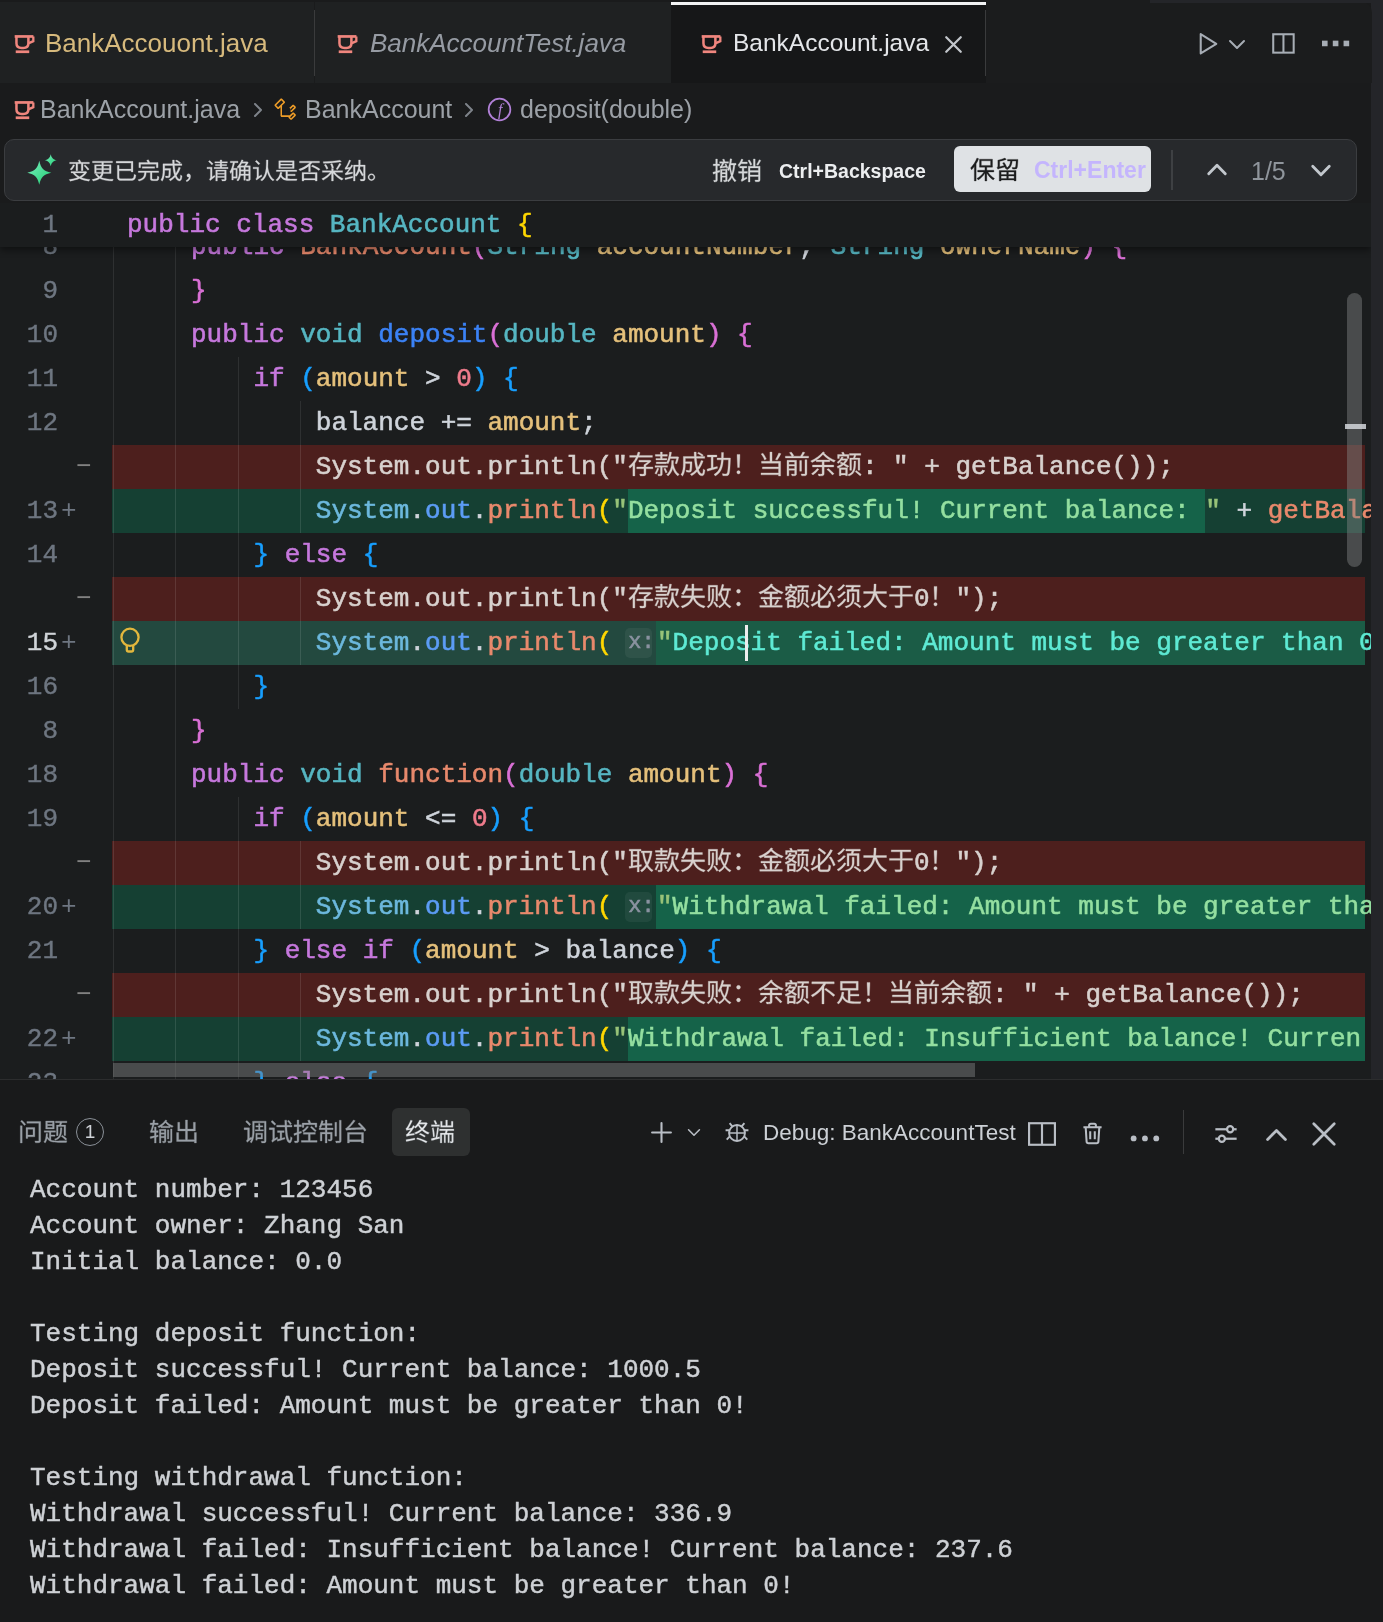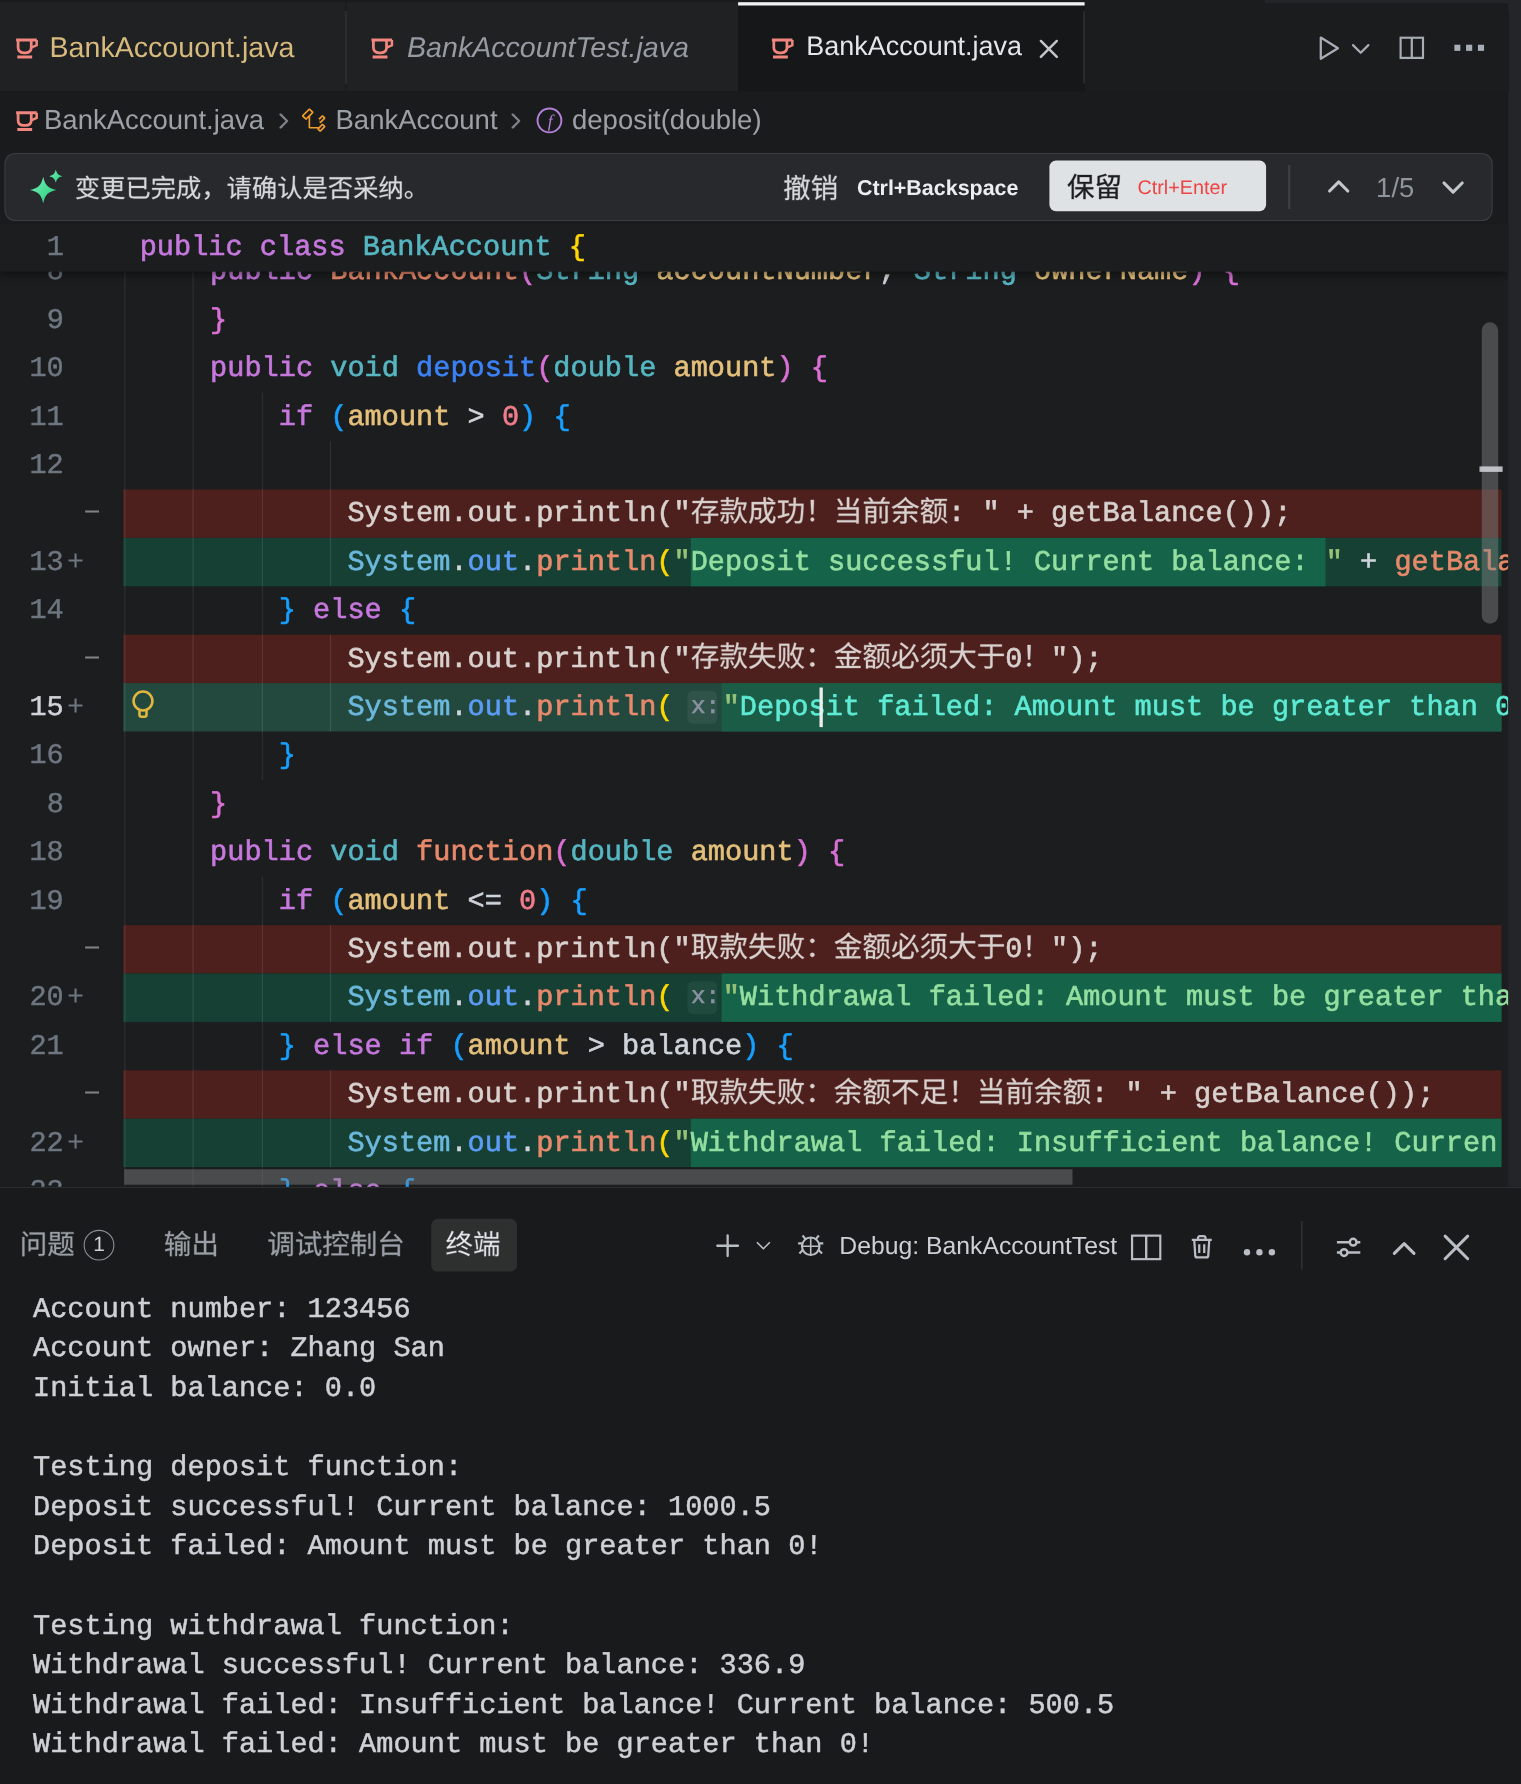--- a/index.html
+++ b/index.html
@@ -181,21 +181,21 @@
 <div class="abs" style="left:712px;top:158px;color:#D6D8DA"><svg class="cj" style="width:50px;height:25px;" viewBox="0 0 2000 1000">
       <use href="#g14" x="0"></use>
       <use href="#g15" x="1000"></use>
     </svg></div>
 <div class="abs" style="left:779px;top:136px;height:68px;line-height:70px;font-size:19.5px;font-weight:bold;color:#ECEEF0">Ctrl+Backspace</div>
 <div class="abs" style="left:954px;top:146px;width:197px;height:46px;background:#DFE2E5;border-radius:6px"></div>
 <div class="abs" style="left:970px;top:157px;color:#1D1E1F"><svg class="cj" style="width:50px;height:25px;" viewBox="0 0 2000 1000">
       <use href="#g16" x="0"></use>
       <use href="#g17" x="1000"></use>
     </svg></div>
-<div class="abs" style="left:1034px;top:146px;height:46px;line-height:48px;font-size:18px;font-weight:normal;color:#ef4444">Ctrl+Enter</div>
+<div class="abs" style="left:1034px;top:146px;height:46px;line-height:48px;font-size:23px;font-weight:bold;color:#c4b5fd">Ctrl+Enter</div>
 <div class="abs" style="left:1171px;top:150px;width:2px;height:40px;background:#3E4043"></div>
 <svg class="icon" style="left:1206px;top:163px;" width="22" height="13" viewBox="0 0 18 11">
     <path d="M2 9 L9 2 L16 9" fill="none" stroke="#C2C7CD" stroke-width="2.4" stroke-linecap="round" stroke-linejoin="round"></path>
   </svg>
 <div class="abs" style="left:1251px;top:136px;height:68px;line-height:70px;font-size:25px;color:#8F959C">1/5</div>
 <svg class="icon" style="left:1310px;top:164px;" width="22" height="13" viewBox="0 0 18 11">
     <path d="M2 2 L9 9 L16 2" fill="none" stroke="#C2C7CD" stroke-width="2.4" stroke-linecap="round" stroke-linejoin="round"></path>
   </svg>
 <div class="abs" style="left:0;top:203px;width:1371px;height:876px;background:#1b1d1e;overflow:hidden" id="ed">
 <div class="ig" style="left:113px;top:22px"></div>
@@ -213,20 +213,21 @@
     <div class="ln" style="top:154px">11</div>
     <div class="ig" style="left:113px;top:154px"></div>
     <div class="ig" style="left:175.4px;top:154px"></div>
     <div class="ig" style="left:237.8px;top:154px"></div>
     <div class="code" style="left:253.418px;top:154px"><span style="color:#C678DD">if&nbsp;</span><span style="color:#179FFF">(</span><span style="color:#E5C07B">amount</span><span style="color:#CFD4DB">&nbsp;&gt;&nbsp;</span><span style="color:#F07C8C">0</span><span style="color:#179FFF">)</span><span style="color:#179FFF">&nbsp;{</span></div>
     <div class="ln" style="top:198px">12</div>
     <div class="ig" style="left:113px;top:198px"></div>
     <div class="ig" style="left:175.4px;top:198px"></div>
     <div class="ig" style="left:237.8px;top:198px"></div>
     <div class="ig" style="left:300.2px;top:198px"></div>
+    <div class="code" style="left:315.826px;top:198px"><span style="color:#CFD4DB">balance</span><span style="color:#CFD4DB">&nbsp;+=&nbsp;</span><span style="color:#E5C07B">amount</span><span style="color:#CFD4DB">;</span></div>
     <div class="band" style="top:242px;background:#4D1F1D"></div>
     <div class="igb" style="left:113px;top:242px"></div>
     <div class="igb" style="left:175.4px;top:242px"></div>
     <div class="igb" style="left:237.8px;top:242px"></div>
     <div class="igb" style="left:300.2px;top:242px"></div>
     <div class="dh" style="top:242px">−</div>
     <div class="code" style="left:315.826px;top:242px"><span style="color:#D8D1CE">System.out.println("<svg class="cj" style="width:234px;height:26px;" viewBox="0 0 9000 1000">
           <use href="#g18" x="0"></use>
           <use href="#g19" x="1000"></use>
           <use href="#g4" x="2000"></use>
@@ -460,13 +461,13 @@
     <path d="M2 2 L17 17 M17 2 L2 17" stroke="#B9BEC5" stroke-width="2" stroke-linecap="round"></path>
   </svg>
 <div class="term" style="top:1172px">Account number: 123456</div>
 <div class="term" style="top:1208px">Account owner: Zhang San</div>
 <div class="term" style="top:1244px">Initial balance: 0.0</div>
 <div class="term" style="top:1316px">Testing deposit function:</div>
 <div class="term" style="top:1352px">Deposit successful! Current balance: 1000.5</div>
 <div class="term" style="top:1388px">Deposit failed: Amount must be greater than 0!</div>
 <div class="term" style="top:1460px">Testing withdrawal function:</div>
 <div class="term" style="top:1496px">Withdrawal successful! Current balance: 336.9</div>
-<div class="term" style="top:1532px">Withdrawal failed: Insufficient balance! Current balance: 500.5</div>
+<div class="term" style="top:1532px">Withdrawal failed: Insufficient balance! Current balance: 237.6</div>
 <div class="term" style="top:1568px">Withdrawal failed: Amount must be greater than 0!</div>
 </body></html>

